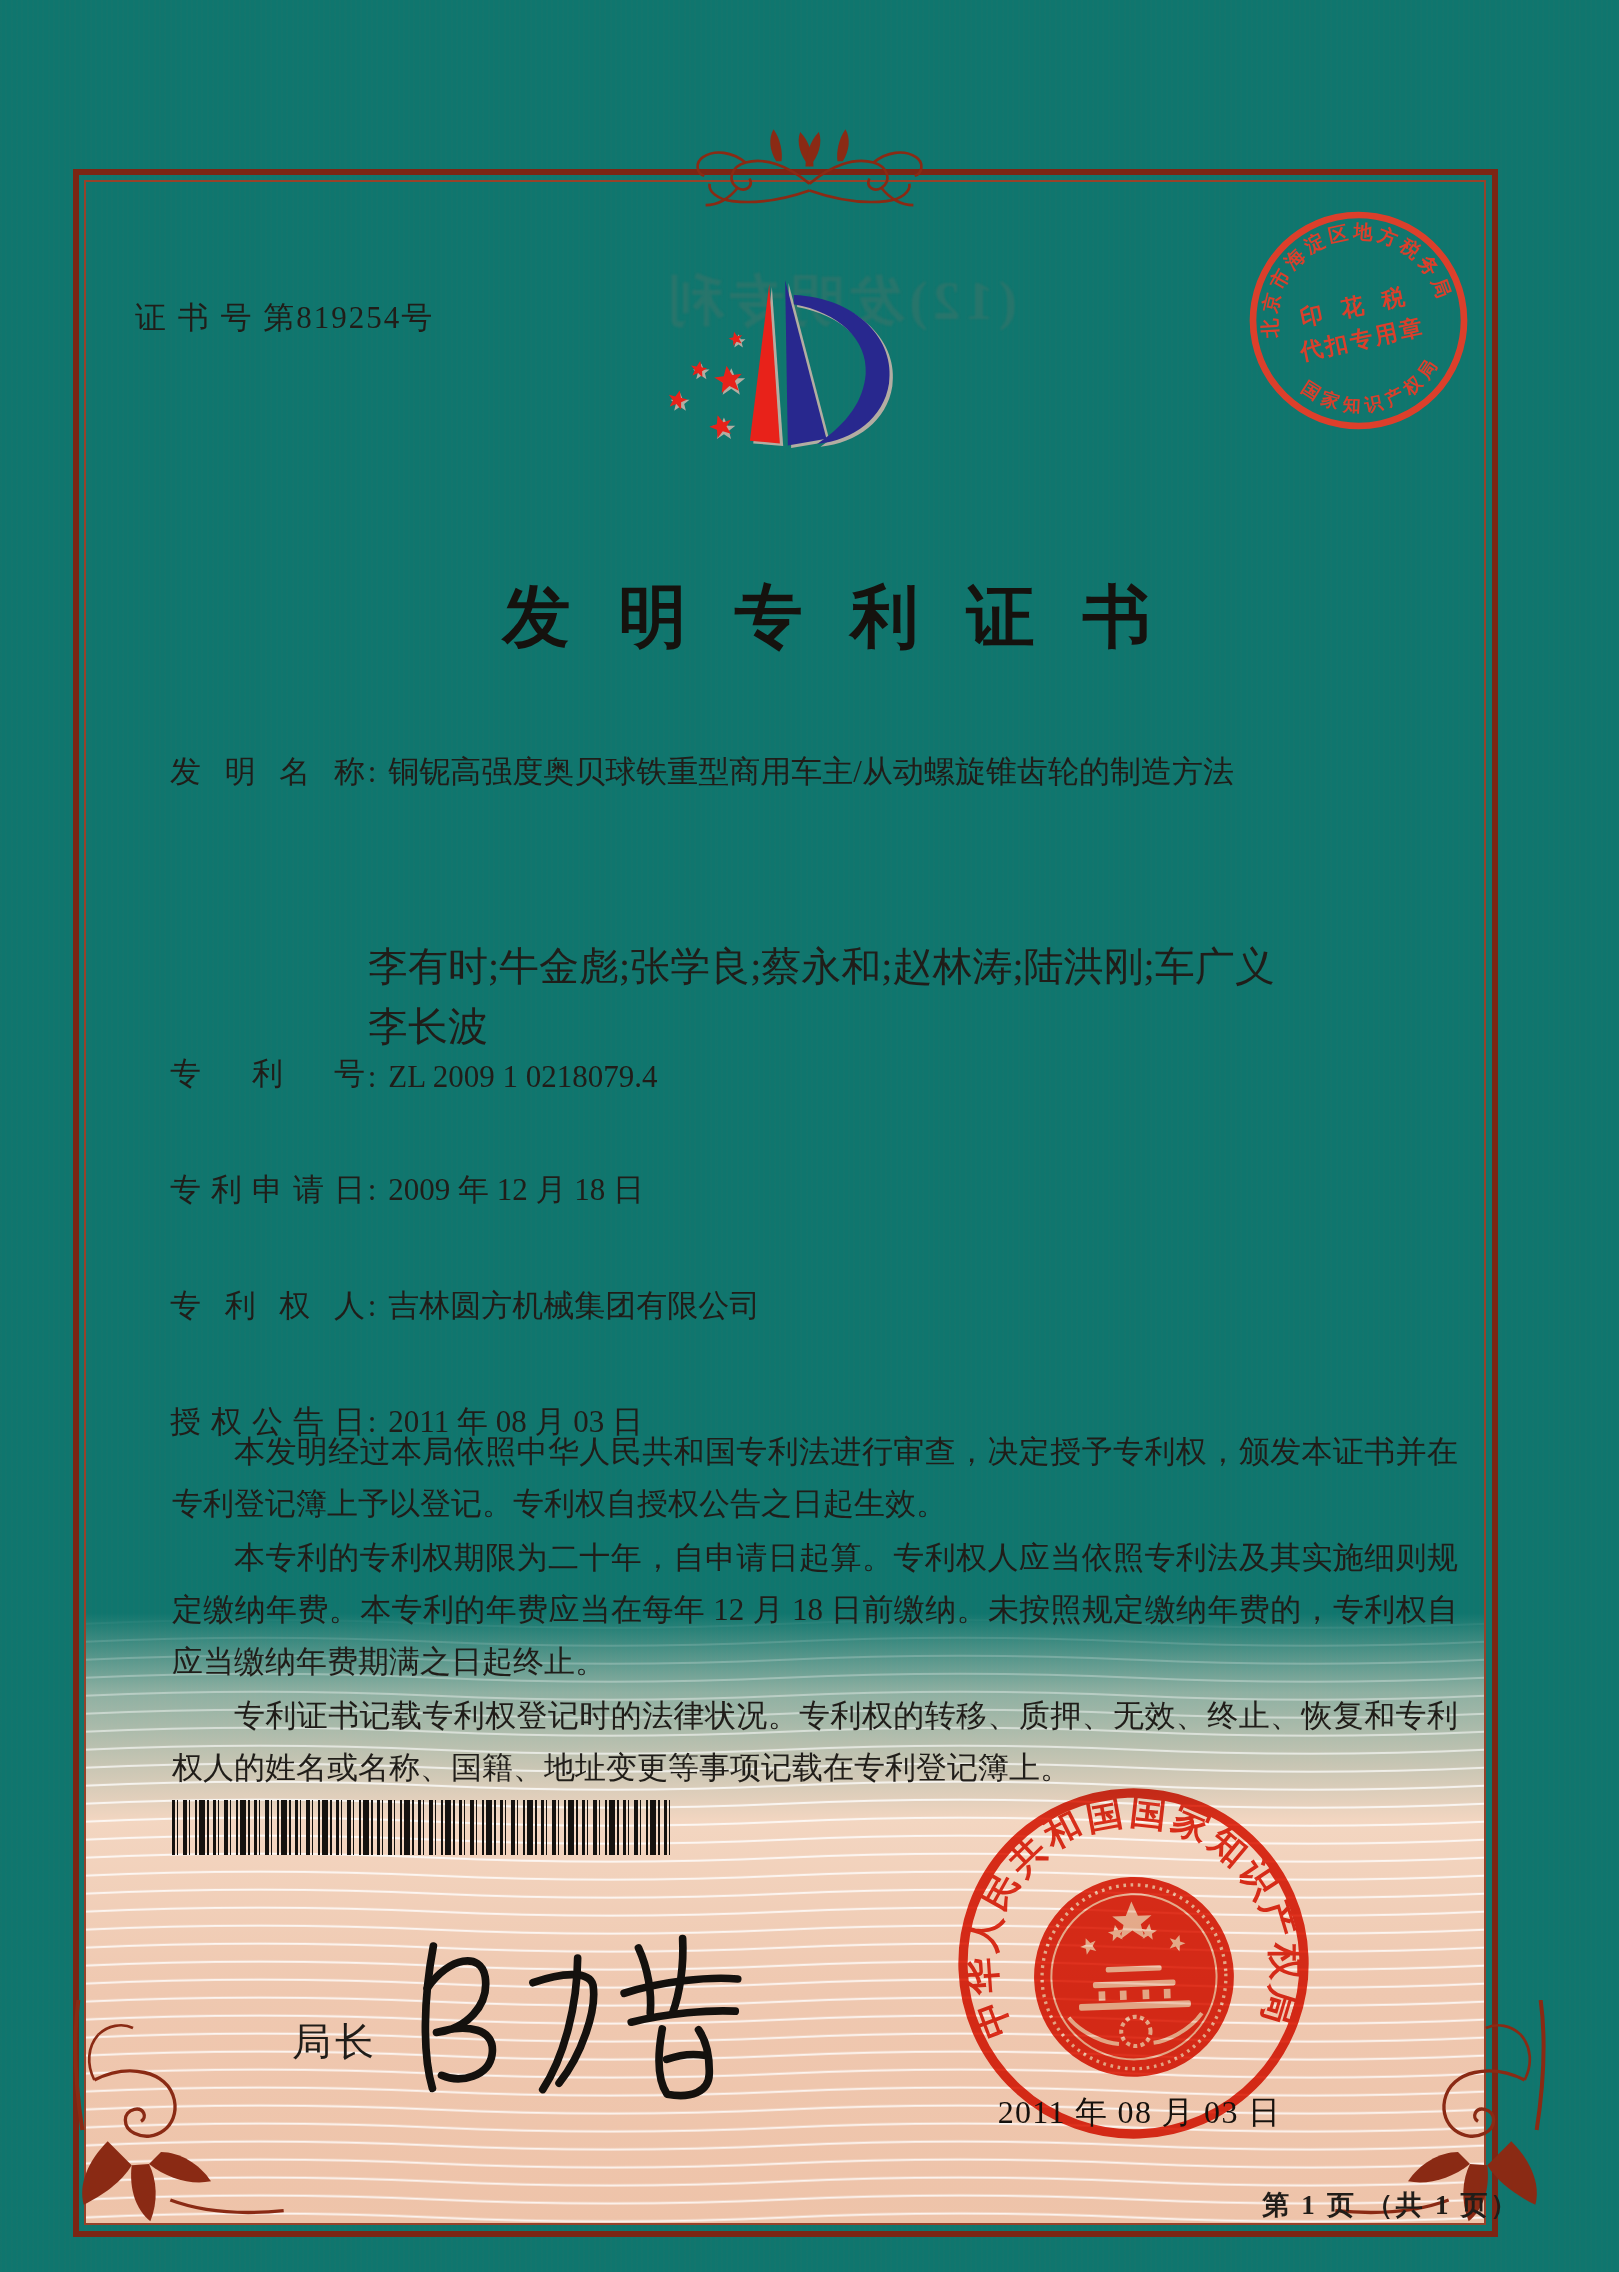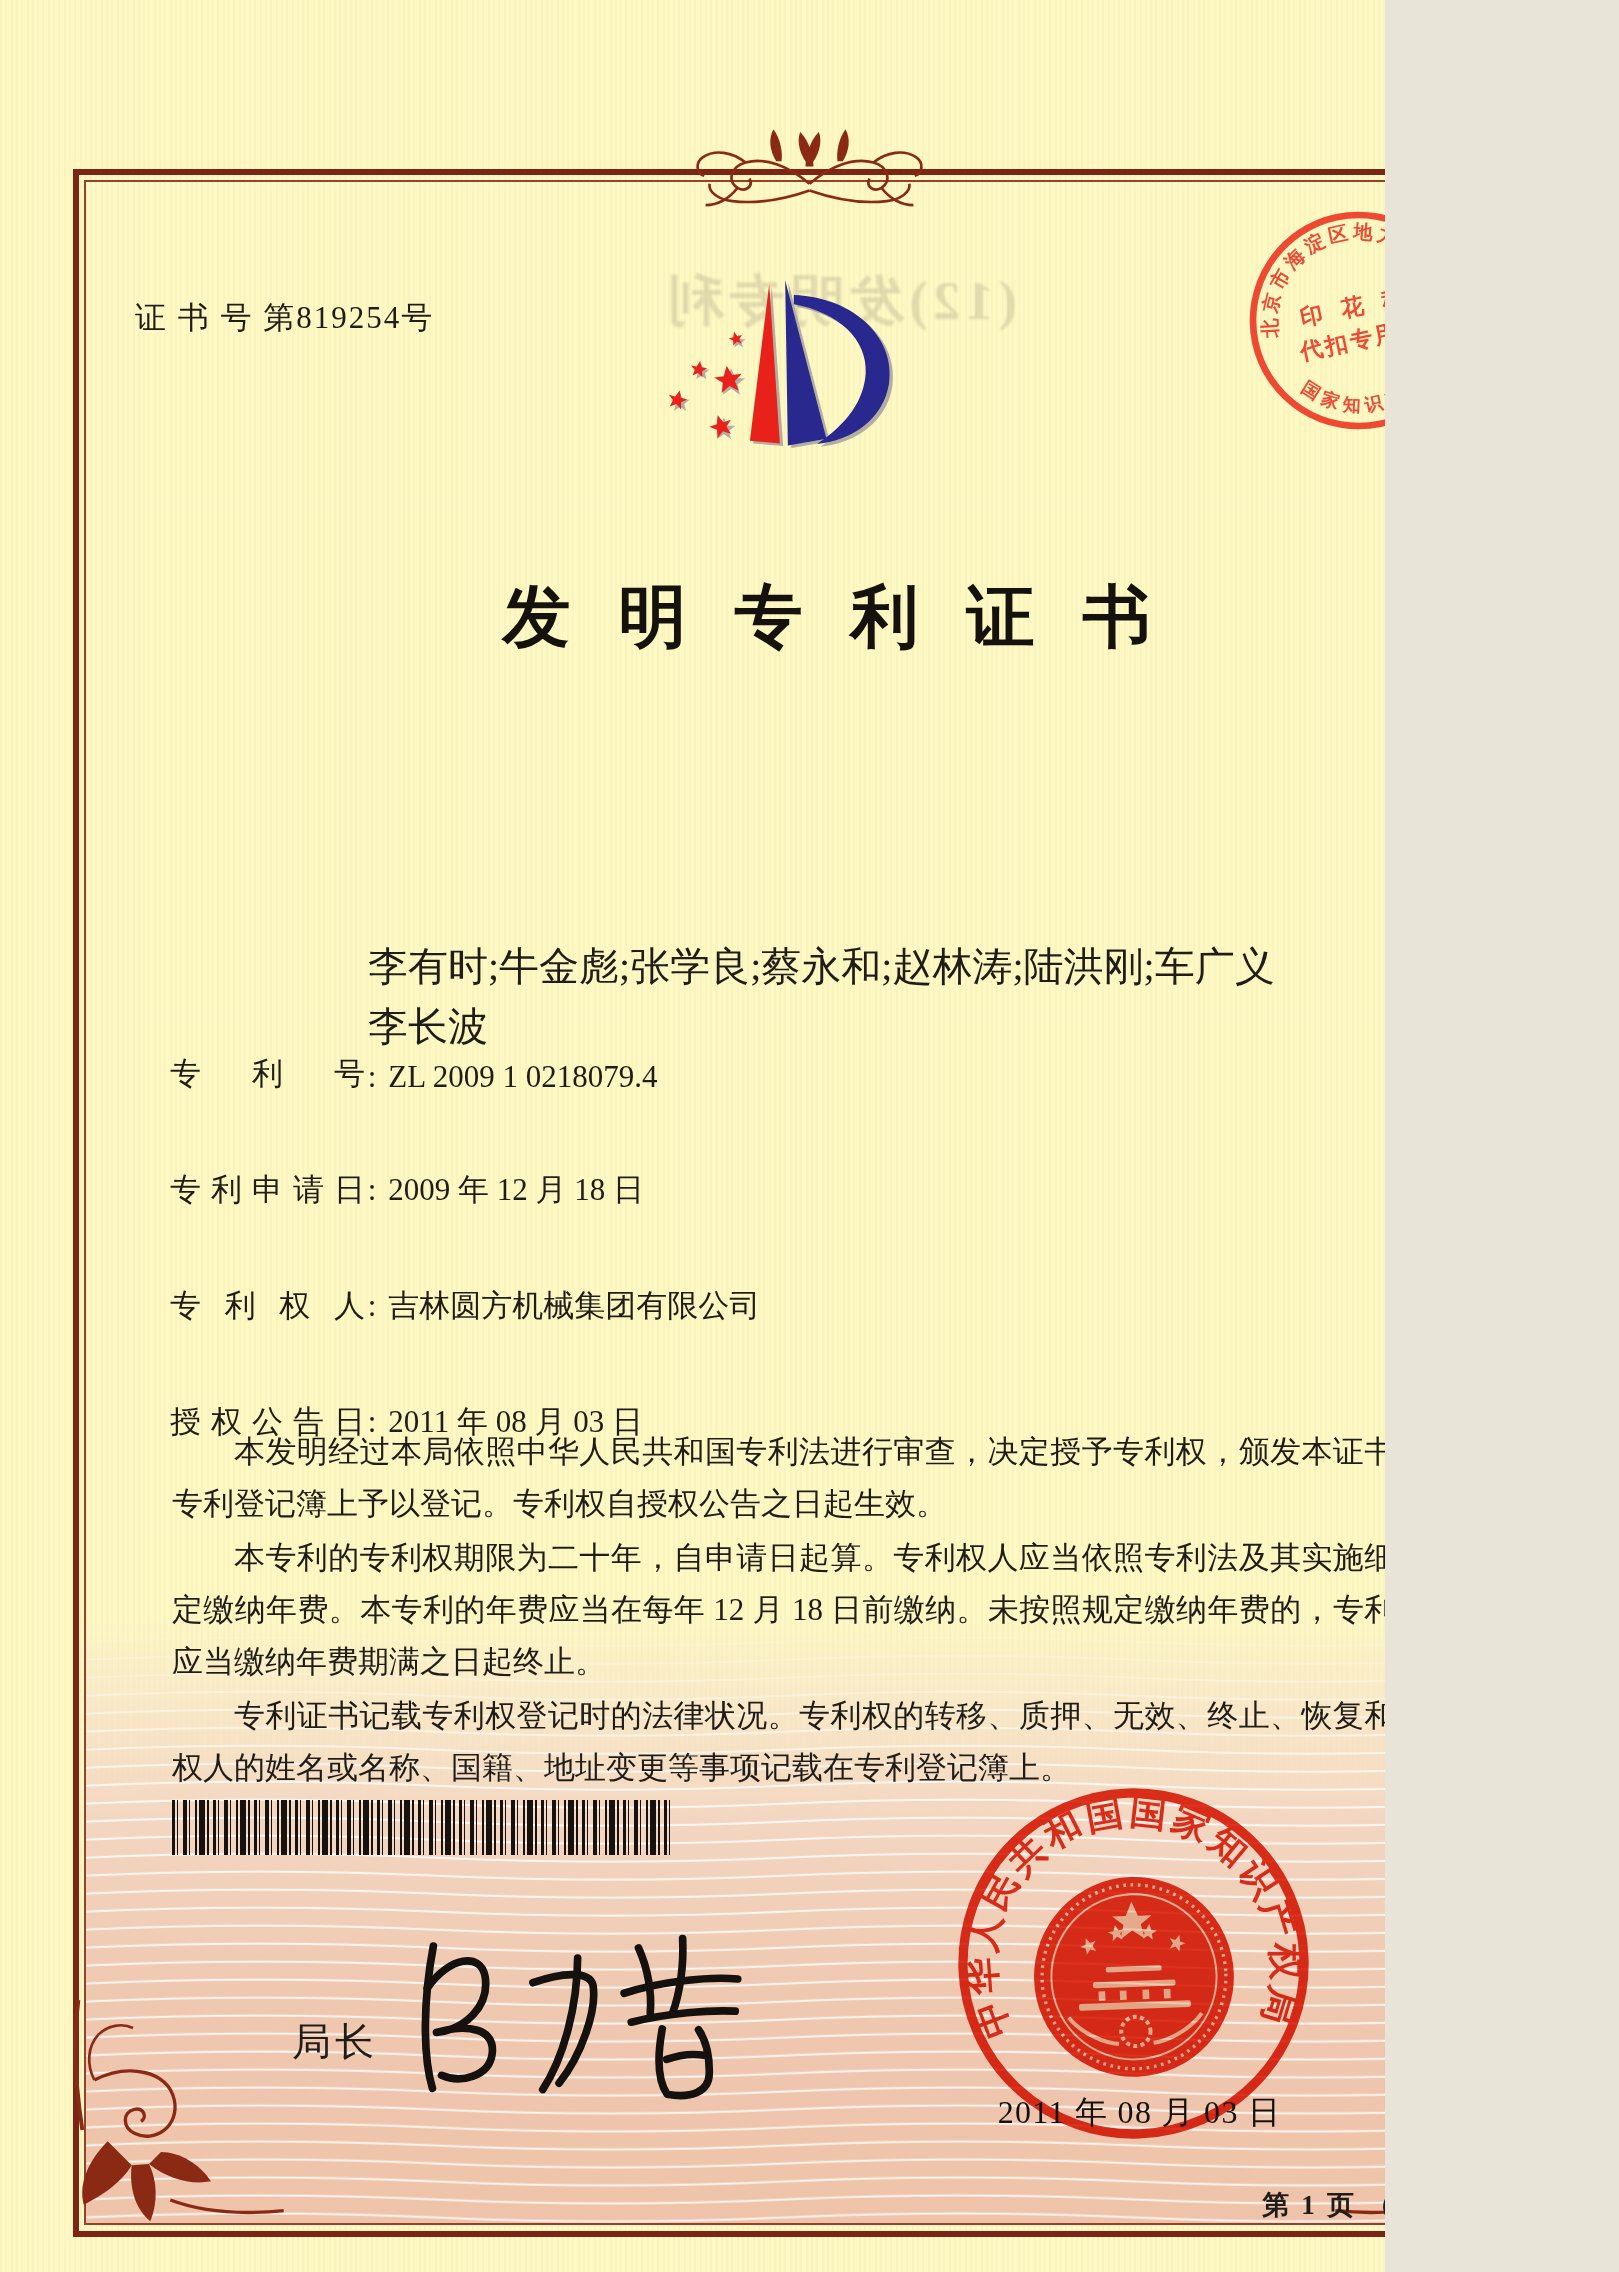--- a/index.html
+++ b/index.html
@@ -1,19 +1,19 @@
 <!DOCTYPE html>
 <html style="font-size:10.7px"><head>
 <meta charset="utf-8">
 <style>
   html,body{margin:0;padding:0;}
   body{background:#e9e4d8;}
   .page{
-    position:relative;width:1385px;height:2273px;overflow:hidden;
-    background:#fef9c3;
+    position:relative;width:1619px;height:2273px;overflow:hidden;
+    background:#0f766e;
     font-family:"Liberation Serif","DejaVu Serif",serif;
     color:#201d19;
   }
   .page::before{
     content:"";position:absolute;inset:0;pointer-events:none;
     background:repeating-linear-gradient(90deg, rgba(120,100,80,0.035) 0 2px, transparent 2px 5.3px);
   }
   .abs{position:absolute;}
 
   
@@ -192,20 +192,23 @@
     </text>
     <text fill="#ee3b26" font-size="27" font-weight="700" letter-spacing="8" font-family="'Liberation Serif',serif">
       <textPath href="#taxBot" startOffset="50%" text-anchor="middle">国家知识产权局</textPath>
     </text>
     <text x="0" y="-10" text-anchor="middle" fill="#ee3b26" font-size="34" font-weight="700" letter-spacing="10">印 花 税</text>
     <text x="0" y="40" text-anchor="middle" fill="#ee3b26" font-size="34" font-weight="700" letter-spacing="4">代扣专用章</text>
   </svg>
 
   <div class="abs doc-title">发明专利证书</div>
 
+  <div class="abs field-row" style="top:751px">
+    <span class="lbl">发明名称</span><span class="colon">:</span><span class="val">铜铌高强度奥贝球铁重型商用车主/从动螺旋锥齿轮的制造方法</span>
+  </div>
 
   <div class="abs field-cont" style="top:939px">李有时;牛金彪;张学良;蔡永和;赵林涛;陆洪刚;车广义</div>
   <div class="abs field-cont" style="top:999px">李长波</div>
 
   <div class="abs field-row" style="top:1053px">
     <span class="lbl">专利号</span><span class="colon">:</span><span class="val">ZL 2009 1 0218079.4</span>
   </div>
 
   <div class="abs field-row" style="top:1169px">
     <span class="lbl">专利申请日</span><span class="colon">:</span><span class="val">2009 年 12 月 18 日</span>

